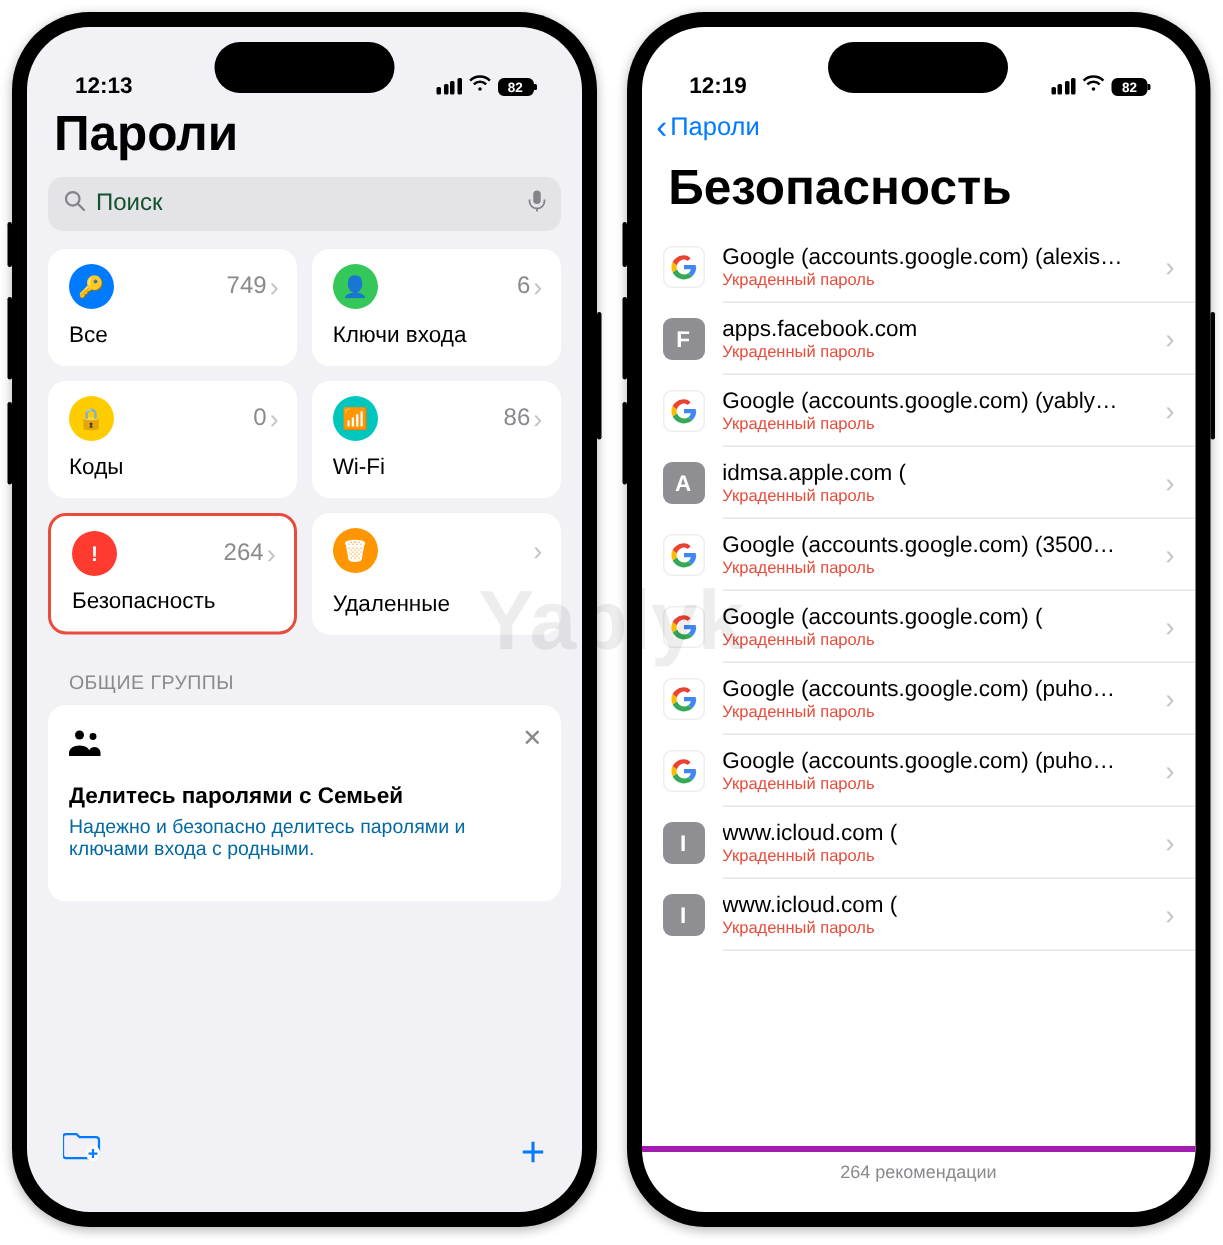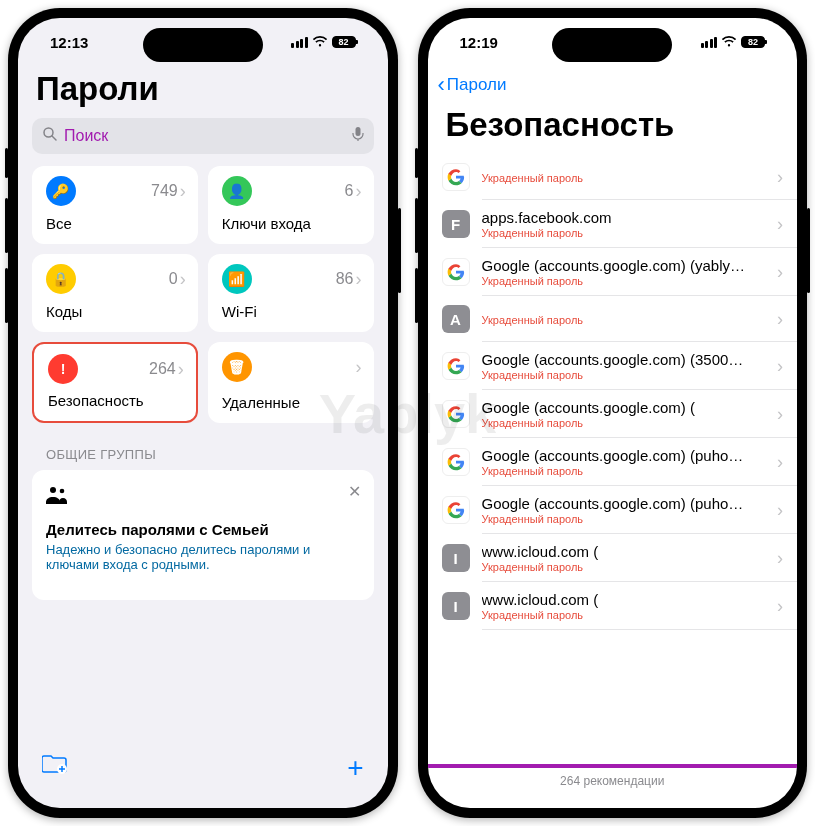--- a/index.html
+++ b/index.html
@@ -50,21 +50,21 @@
   width: 120px;
   height: 34px;
   background: #000;
   border-radius: 20px;
   z-index: 50;
 }
 .status-bar {
   height: 50px;
   display: flex;
   justify-content: space-between;
-  align-items: center;
+  align-items: flex-end;
   padding: 0 32px 2px;
   font-size: 15px;
   font-weight: 600;
 }
 .status-right { display: flex; align-items: center; gap: 4px; }
 .bars { display: inline-flex; gap: 1.5px; align-items: flex-end; }
 .bar { width: 3px; background: #000; border-radius: 1px; }
 .b1{height:5px}.b2{height:7px}.b3{height:9px}.b4{height:11px}
 .wifi-icon, .battery-box { display: inline-block; }
 .battery-box {
@@ -106,21 +106,21 @@
 }
 .title-large.right { padding: 4px 18px 10px; }
 .search-bar {
   margin: 0 14px 12px;
   background: #e3e3e8;
   border-radius: 10px;
   height: 36px;
   display: flex;
   align-items: center;
   padding: 16px 10px;
-  color: #a21caf;
+  color: #14532d;
   gap: 6px;
 }
 .search-bar .mic { margin-left: auto; }
 .tiles-grid {
   display: grid;
   grid-template-columns: 1fr 1fr;
   gap: 10px;
   padding: 0 14px;
 }
 .tile {
@@ -416,20 +416,21 @@
         <div class="list-item">
           <span class="app-icon google-icon">
             <svg class="g-svg" viewBox="0 0 48 48">
               <path fill="#4285F4" d="M45.1 24.5c0-1.6-.1-2.8-.4-4H24v7.3h12.1c-.2 2-1.6 5-4.6 7l7.3 5.7c4.4-4 6.9-10 6.9-16z"></path>
               <path fill="#34A853" d="M24 46c6.1 0 11.2-2 14.9-5.4l-7.3-5.7c-2 1.4-4.6 2.3-7.6 2.3-5.8 0-10.7-3.8-12.5-9.1l-7.5 5.8C7.7 41 15.3 46 24 46z"></path>
               <path fill="#FBBC05" d="M11.5 28.1c-.5-1.4-.7-2.8-.7-4.1s.3-2.8.7-4.1l-7.5-5.8C2.5 17.3 1.6 20.5 1.6 24s.9 6.7 2.4 9.9l7.5-5.8z"></path>
               <path fill="#EA4335" d="M24 10.7c3.3 0 5.5 1.4 6.8 2.6l5-4.9C32.7 5.1 28.6 3 24 3 15.3 3 7.7 8 4 15.1l7.5 5.8c1.8-5.3 6.7-10.2 12.5-10.2z"></path>
             </svg>
           </span>
     <div class="item-text">
+      <div class="item-title">Google (accounts.google.com) (alexis…</div>
       <div class="item-sub">Украденный пароль</div>
     </div>
     <span class="item-chev">›</span>
         </div>
         <div class="list-item">
           <span class="app-icon gray-icon">F</span>
     <div class="item-text">
       <div class="item-title">apps.facebook.com</div>
       <div class="item-sub">Украденный пароль</div>
     </div>
@@ -446,20 +447,21 @@
           </span>
     <div class="item-text">
       <div class="item-title">Google (accounts.google.com) (yably…</div>
       <div class="item-sub">Украденный пароль</div>
     </div>
     <span class="item-chev">›</span>
         </div>
         <div class="list-item">
           <span class="app-icon gray-icon">A</span>
     <div class="item-text">
+      <div class="item-title">idmsa.apple.com (</div>
       <div class="item-sub">Украденный пароль</div>
     </div>
     <span class="item-chev">›</span>
         </div>
         <div class="list-item">
           <span class="app-icon google-icon">
             <svg class="g-svg" viewBox="0 0 48 48">
               <path fill="#4285F4" d="M45.1 24.5c0-1.6-.1-2.8-.4-4H24v7.3h12.1c-.2 2-1.6 5-4.6 7l7.3 5.7c4.4-4 6.9-10 6.9-16z"></path>
               <path fill="#34A853" d="M24 46c6.1 0 11.2-2 14.9-5.4l-7.3-5.7c-2 1.4-4.6 2.3-7.6 2.3-5.8 0-10.7-3.8-12.5-9.1l-7.5 5.8C7.7 41 15.3 46 24 46z"></path>
               <path fill="#FBBC05" d="M11.5 28.1c-.5-1.4-.7-2.8-.7-4.1s.3-2.8.7-4.1l-7.5-5.8C2.5 17.3 1.6 20.5 1.6 24s.9 6.7 2.4 9.9l7.5-5.8z"></path>

